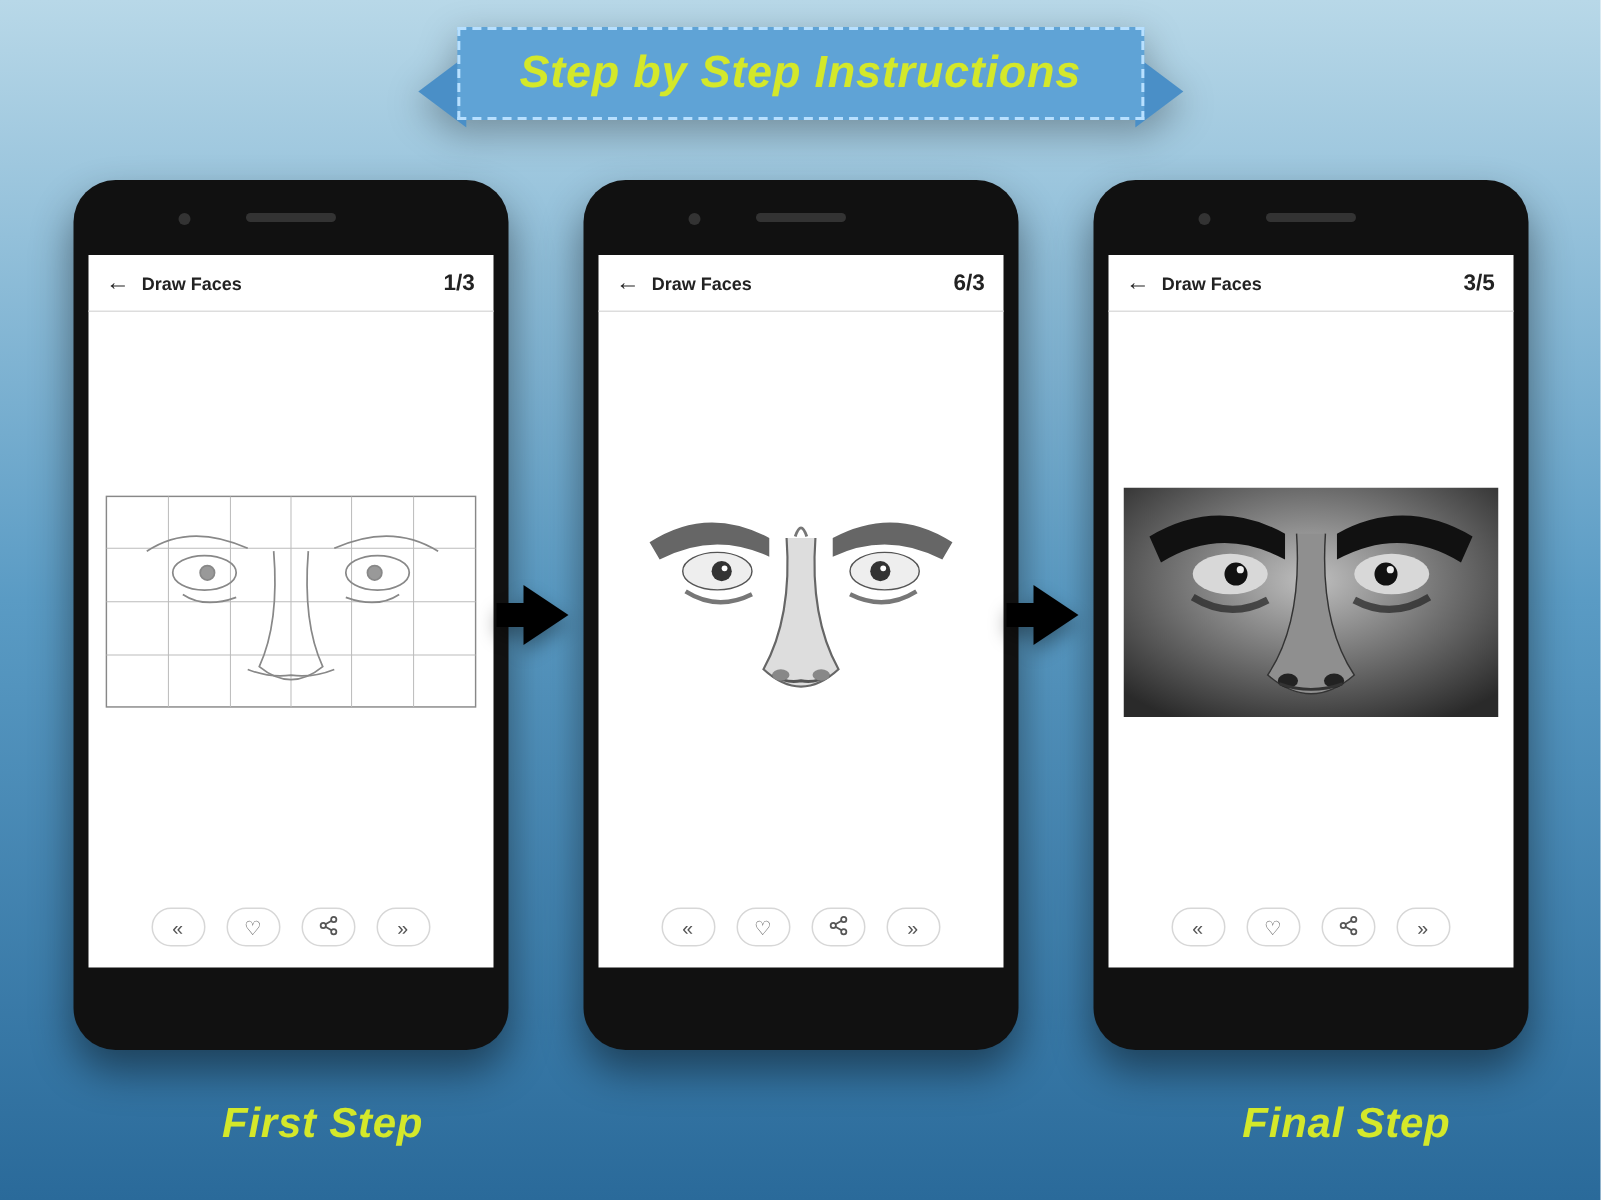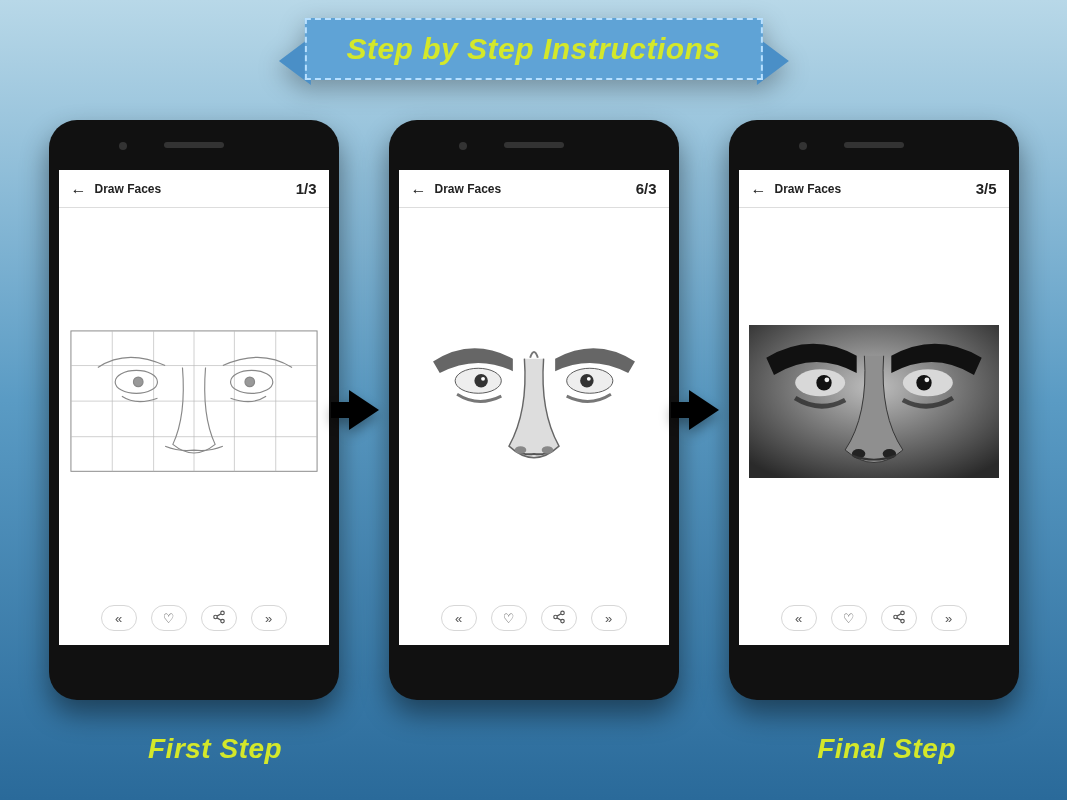--- a/index.html
+++ b/index.html
@@ -171,21 +171,21 @@
   .step-label {
     position: absolute;
     bottom: 35px;
     color: #d4e82a;
     font-size: 28px;
     font-weight: bold;
     font-style: italic;
     letter-spacing: 0.5px;
   }
   .step-label.left { left: 100px; margin-left: 48px; }
-  .step-label.right { right: 111px; }
+  .step-label.right { right: 100px; }
 
   
   .drawing-svg { width: 100%; height: auto; }
 </style>
 </head>
 <body>
 
 <div class="banner-wrap">
   <div class="banner-tail left"></div>
   <div class="banner-main">

